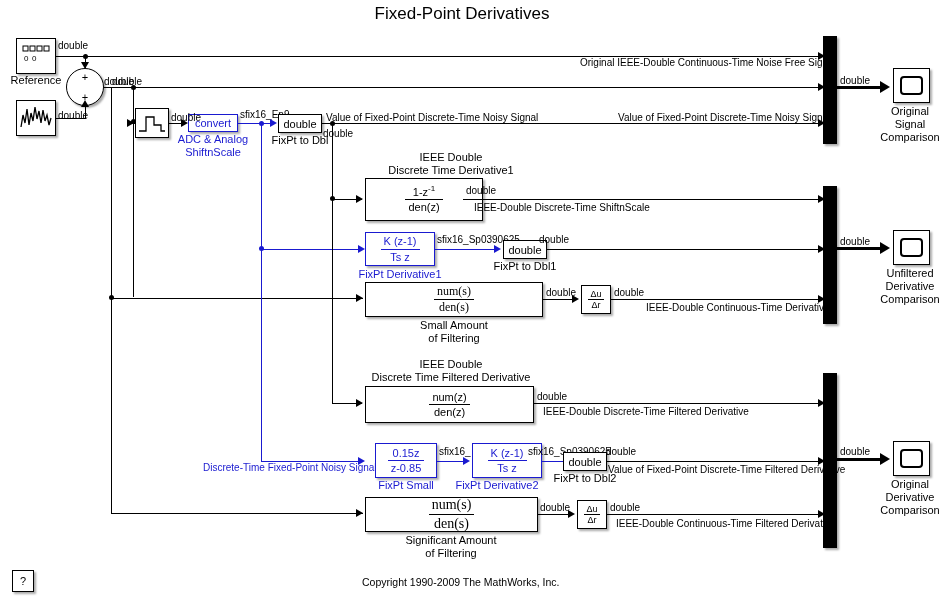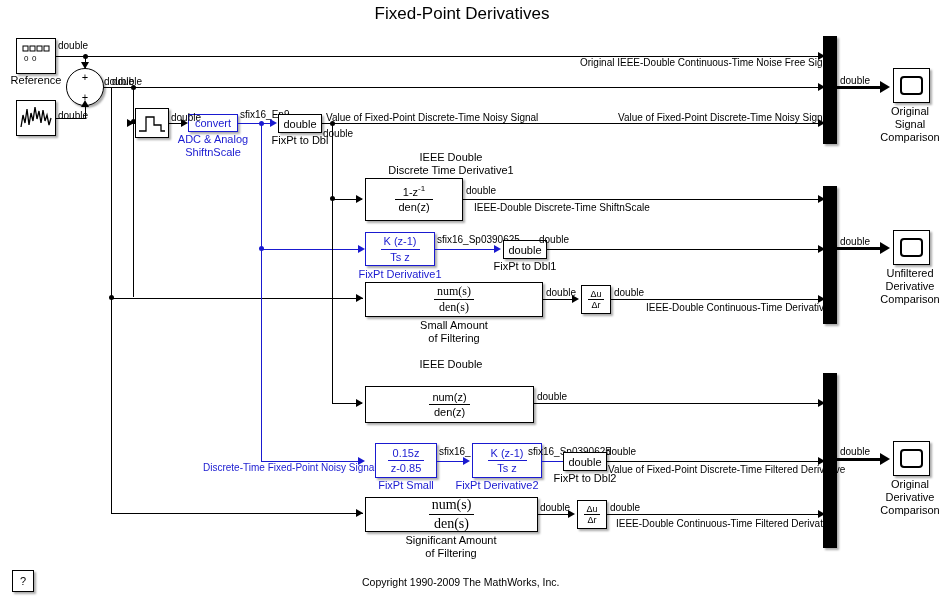--- a/index.html
+++ b/index.html
@@ -313,21 +313,21 @@
 
   <div class="scope" style="left:893px; top:68px; width:37px; height:35px;">
     <div class="screen"></div>
   </div>
   <div class="lbl c" style="left:871px; top:105px; width:78px;">Original</div>
   <div class="lbl c" style="left:871px; top:118px; width:78px;">Signal</div>
   <div class="lbl c" style="left:871px; top:131px; width:78px;">Comparison</div>
 
   <div class="lbl c" style="left:364px; top:151px; width:174px;">IEEE Double</div>
   <div class="lbl c" style="left:364px; top:164px; width:174px;">Discrete Time Derivative1</div>
-  <div class="blk" style="left:365px; top:178px; width:98px; height:43px;">
+  <div class="blk" style="left:365px; top:178px; width:118px; height:43px;">
     <span class="frac">
       <span class="num"><span>1-z</span><sup style="font-size:8px;">-1</sup></span>
       <span class="den">den(z)</span>
     </span>
   </div>
   <div class="h" style="left:463px; top:199px; width:362px;"></div>
   <div class="arrow" style="left:818px; top:195px;"></div>
   <div class="sig" style="left:466px; top:185px;">double</div>
   <div class="sig" style="left:474px; top:202px;">IEEE-Double Discrete-Time ShiftnScale</div>
 
@@ -379,29 +379,31 @@
   <div class="sig" style="left:840px; top:236px;">double</div>
 
   <div class="scope" style="left:893px; top:230px; width:37px; height:35px;">
     <div class="screen"></div>
   </div>
   <div class="lbl c" style="left:871px; top:267px; width:78px;">Unfiltered</div>
   <div class="lbl c" style="left:871px; top:280px; width:78px;">Derivative</div>
   <div class="lbl c" style="left:871px; top:293px; width:78px;">Comparison</div>
 
   <div class="lbl c" style="left:364px; top:358px; width:174px;">IEEE Double</div>
+  <div class="lbl c" style="left:350px; top:371px; width:202px;">Discrete Time Filtered Derivative</div>
   <div class="blk" style="left:365px; top:386px; width:169px; height:37px;">
     <span class="frac">
       <span class="num">num(z)</span>
       <span class="den">den(z)</span>
     </span>
   </div>
   <div class="h" style="left:534px; top:403px; width:291px;"></div>
   <div class="arrow" style="left:818px; top:399px;"></div>
   <div class="sig" style="left:537px; top:391px;">double</div>
+  <div class="sig" style="left:543px; top:406px;">IEEE-Double Discrete-Time Filtered Derivative</div>
 
   <div class="blk blue" style="left:375px; top:443px; width:62px; height:35px;">
     <span class="frac">
       <span class="num">0.15z</span>
       <span class="den">z-0.85</span>
     </span>
   </div>
   <div class="lbl blue c" style="left:366px; top:479px; width:80px;">FixPt Small</div>
   <div class="h blue" style="left:437px; top:461px; width:29px;"></div>
   <div class="arrow blue" style="left:463px; top:457px;"></div>

